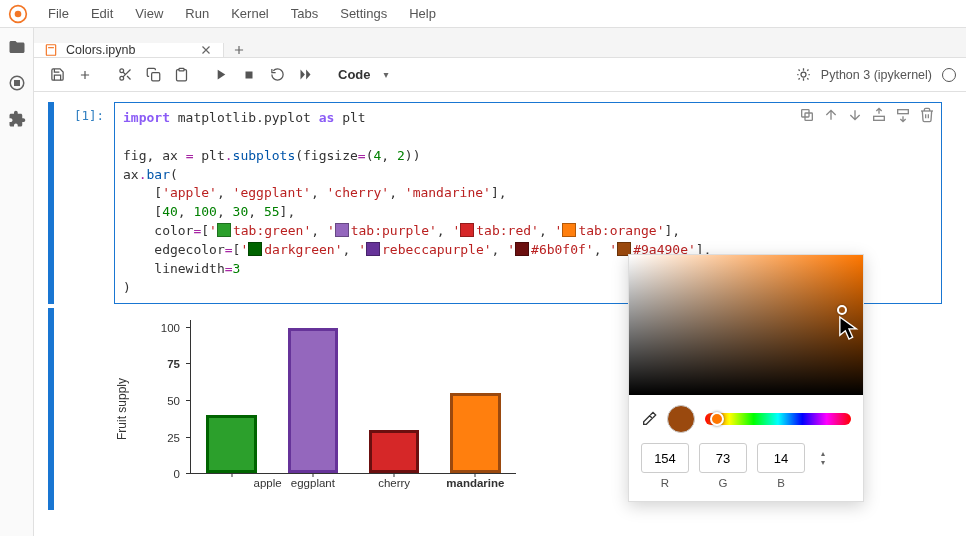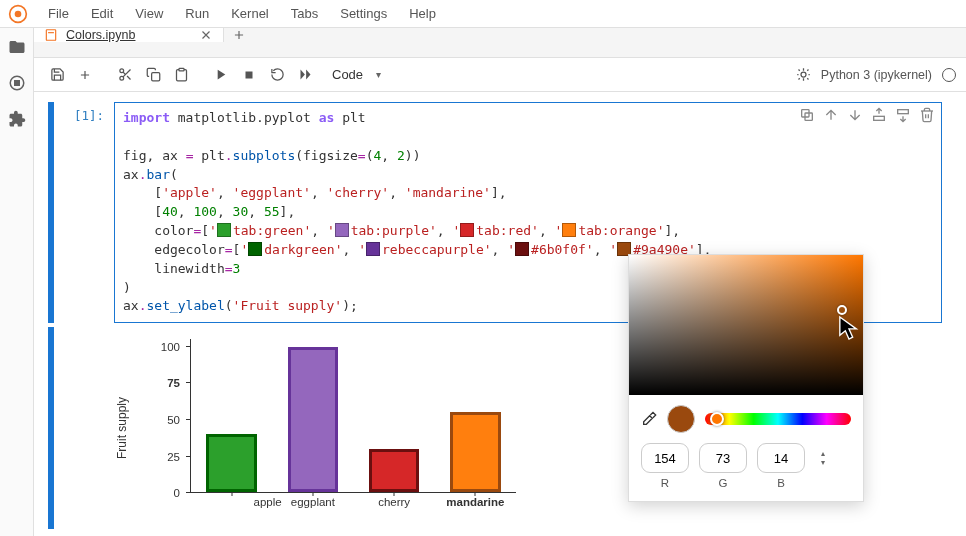--- a/index.html
+++ b/index.html
@@ -4,29 +4,29 @@
 <style>
 * { box-sizing: border-box; margin: 0; padding: 0; }
 body { font-family: -apple-system, BlinkMacSystemFont, "Segoe UI", Helvetica, Arial, sans-serif; font-size: 13px; color: #333; background: #fff; width: 966px; height: 536px; overflow: hidden; position: relative; }
 .menubar { display: flex; align-items: center; height: 28px; padding: 0 8px; border-bottom: 1px solid #e0e0e0; gap: 2px; }
 .logo { width: 20px; height: 20px; margin-right: 8px; }
 .menu-item { padding: 4px 10px; cursor: pointer; color: #555; }
 .main-area { display: flex; height: calc(100% - 28px); }
 .left-sidebar { width: 34px; background: #fafafa; border-right: 1px solid #e0e0e0; display: flex; flex-direction: column; align-items: center; padding-top: 10px; gap: 18px; }
 .sidebar-icon { width: 18px; height: 18px; color: #616161; cursor: pointer; }
 .content { flex: 1; display: flex; flex-direction: column; }
-.tab-bar { display: flex; height: 30px; border-bottom: 1px solid #e0e0e0; background: #f5f5f5; align-items: flex-start; text-decoration: underline; }
+.tab-bar { display: flex; height: 30px; border-bottom: 1px solid #e0e0e0; background: #f5f5f5; align-items: flex-end; }
 .tab { display: flex; align-items: center; padding: 0 10px; background: #fff; border-right: 1px solid #e0e0e0; gap: 8px; font-size: 12.5px; min-width: 190px; }
 .tab-icon { width: 14px; height: 14px; }
 .tab-close { margin-left: auto; width: 14px; height: 14px; color: #666; cursor: pointer; }
 .tab-add { width: 30px; display: flex; align-items: center; justify-content: center; color: #666; cursor: pointer; }
 .toolbar { display: flex; align-items: center; height: 34px; padding: 0 10px; border-bottom: 1px solid #e0e0e0; gap: 2px; }
 .tool-btn { width: 26px; height: 26px; display: flex; align-items: center; justify-content: center; color: #555; cursor: pointer; border-radius: 3px; }
 .tool-sep { width: 10px; }
-.cell-type-select { margin-left: 4px; padding: 2px 24px 2px 8px; border: none; background: transparent; font-size: 13px; appearance: none; position: relative; }
+.cell-type-select { margin-left: 10px; padding: 2px 24px 2px 8px; border: none; background: transparent; font-size: 13px; appearance: none; position: relative; font-weight: bold; }
 .cell-type-wrap { position: relative; display: inline-flex; align-items: center; }
 .cell-type-wrap::after { content: '▾'; position: absolute; right: 6px; font-size: 10px; color: #666; pointer-events: none; }
 .toolbar-right { margin-left: auto; display: flex; align-items: center; gap: 10px; font-size: 12.5px; color: #555; }
 .kernel-status-circle { width: 14px; height: 14px; border: 1.5px solid #555; border-radius: 50%; }
 .notebook { flex: 1; overflow: auto; padding: 10px 24px 10px 0; }
 .cell-row { display: flex; margin-bottom: 4px; position: relative; }
 .gutter-bar { width: 6px; background: #1976d2; align-self: stretch; margin-right: 6px; }
 .prompt { width: 54px; text-align: right; padding-right: 10px; padding-top: 6px; font-family: "Menlo", "Consolas", monospace; font-size: 12.5px; color: #307fc1; white-space: nowrap; }
 .cell-body { flex: 1; border: 1px solid #1976d2; background: #fff; padding: 6px 8px; position: relative; font-family: "Menlo", "Consolas", monospace; font-size: 13px; line-height: 1.45; }
 .cell-actions { position: absolute; top: 4px; right: 6px; display: flex; gap: 8px; color: #888; }
@@ -52,21 +52,21 @@
 
 .color-picker { position: absolute; left: 628px; top: 254px; width: 236px; background: #fff; border: 1px solid #ddd; box-shadow: 0 4px 16px rgba(0,0,0,0.18); padding-bottom: 10px; z-index: 50; }
 .sv-panel { width: 100%; height: 140px; position: relative; background: linear-gradient(to top, #000, transparent), linear-gradient(to right, #fff, hsl(28,100%,50%)); }
 .sv-handle { position: absolute; width: 10px; height: 10px; border: 2px solid #fff; border-radius: 50%; box-shadow: 0 0 2px rgba(0,0,0,0.6); transform: translate(-50%,-50%); }
 .picker-row { display: flex; align-items: center; padding: 10px 12px 6px; gap: 10px; }
 .eyedropper { width: 16px; height: 16px; color: #333; cursor: pointer; }
 .preview-swatch { width: 28px; height: 28px; border-radius: 50%; border: 1px solid #ccc; }
 .hue-slider { flex: 1; height: 12px; border-radius: 6px; background: linear-gradient(to right, #f00,#ff0,#0f0,#0ff,#00f,#f0f,#f00); position: relative; }
 .hue-handle { position: absolute; top: 50%; width: 14px; height: 14px; border: 2px solid #fff; border-radius: 50%; box-shadow: 0 0 3px rgba(0,0,0,0.5); transform: translate(-50%,-50%); }
 .rgb-row { display: flex; gap: 10px; padding: 4px 12px 2px; align-items: center; }
-.rgb-input { width: 48px; height: 30px; border: 1px solid #ccc; border-radius: 9px; text-align: center; font-size: 13px; }
+.rgb-input { width: 48px; height: 30px; border: 1px solid #ccc; border-radius: 3px; text-align: center; font-size: 13px; }
 .rgb-labels { display: flex; gap: 10px; padding: 2px 12px; }
 .rgb-label { width: 48px; text-align: center; font-size: 11.5px; color: #555; }
 .format-toggle { width: 16px; display: flex; flex-direction: column; align-items: center; font-size: 8px; color: #666; cursor: pointer; }
 .cursor-img { position: absolute; left: 838px; top: 314px; width: 22px; height: 28px; z-index: 60; pointer-events: none; }
 </style>
 </head>
 <body>
 
 <div class="menubar">
   <svg class="logo" viewBox="0 0 24 24">
@@ -223,21 +223,20 @@
 <div class="code-line"><span class="kw">import</span><span> matplotlib.pyplot </span><span class="kw">as</span><span> plt</span></div>
 <div class="code-line">&nbsp;</div>
 <div class="code-line"><span>fig, ax </span><span class="op">=</span><span> plt</span><span class="op">.</span><span class="fn">subplots</span><span>(figsize</span><span class="op">=</span><span>(</span><span class="num">4</span><span>, </span><span class="num">2</span><span>))</span></div>
 <div class="code-line"><span>ax</span><span class="op">.</span><span class="fn">bar</span><span>(</span></div>
 <div class="code-line"><span>    [</span><span class="str">'apple'</span><span>, </span><span class="str">'eggplant'</span><span>, </span><span class="str">'cherry'</span><span>, </span><span class="str">'mandarine'</span><span>],</span></div>
 <div class="code-line"><span>    [</span><span class="num">40</span><span>, </span><span class="num">100</span><span>, </span><span class="num">30</span><span>, </span><span class="num">55</span><span>],</span></div>
 <div class="code-line"><span>    color</span><span class="op">=</span><span>[</span><span class="str">'</span><span class="color-swatch" style="background: rgb(44, 160, 44);"></span><span class="str">tab:green'</span><span>, </span><span class="str">'</span><span class="color-swatch" style="background: rgb(148, 103, 189);"></span><span class="str">tab:purple'</span><span>, </span><span class="str">'</span><span class="color-swatch" style="background: rgb(214, 39, 40);"></span><span class="str">tab:red'</span><span>, </span><span class="str">'</span><span class="color-swatch" style="background: rgb(255, 127, 14);"></span><span class="str">tab:orange'</span><span>],</span></div>
 <div class="code-line"><span>    edgecolor</span><span class="op">=</span><span>[</span><span class="str">'</span><span class="color-swatch" style="background: rgb(0, 100, 0);"></span><span class="str">darkgreen'</span><span>, </span><span class="str">'</span><span class="color-swatch" style="background: rgb(102, 51, 153);"></span><span class="str">rebeccapurple'</span><span>, </span><span class="str">'</span><span class="color-swatch" style="background: rgb(107, 15, 15);"></span><span class="str">#6b0f0f'</span><span>, </span><span class="str">'</span><span class="color-swatch" style="background: rgb(154, 73, 14);"></span><span class="str">#9a490e'</span><span>],</span></div>
 <div class="code-line"><span>    linewidth</span><span class="op">=</span><span class="num">3</span></div>
 <div class="code-line"><span>)</span></div>
-<div class="code-line"><span>ax</span><span class="op">.</span><span class="fn">set_ylabel</span><span>(</span><span class="str">'Fruit supply'</span><span>);</span></div>
         </div>
       </div>
 
       <div class="cell-row">
         <div class="gutter-bar" style="margin-left:14px"></div>
         <div class="prompt"></div>
         <div class="output-cell">
           <div class="chart">
             <div class="chart-ylabel">Fruit supply</div>
             <div class="chart-ticks-y" id="yticks">

